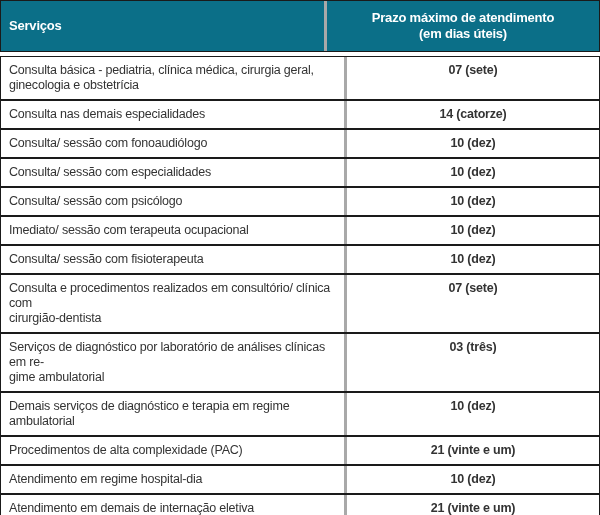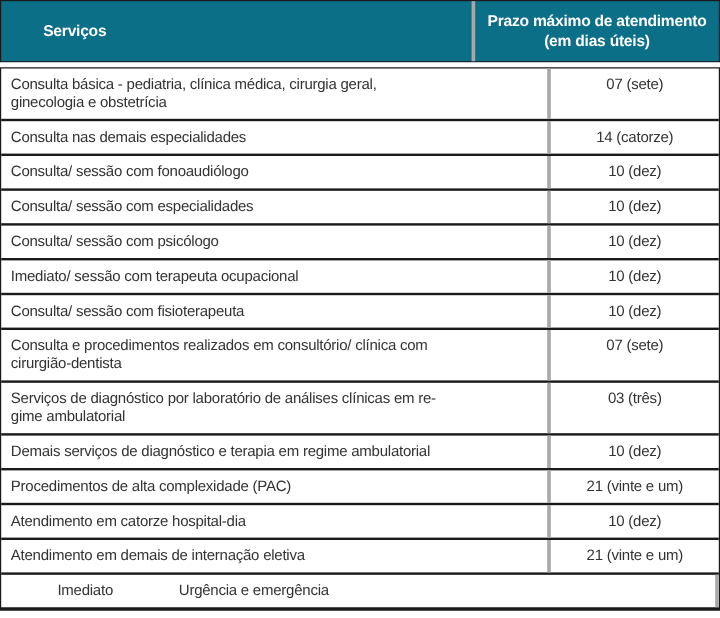--- a/index.html
+++ b/index.html
@@ -35,24 +35,23 @@
     color:var(--header-text);
     font-weight:bold;
     font-size:13px;
     line-height:16px;
     letter-spacing:-0.2px;
     display:flex;
     align-items:center;
     white-space:pre-line;
   }
   .th-left{
-    width:368px;
+    width:326px;
     padding-left:8px;
     border-right:3px solid var(--col-divider);
-    margin-left:27px;
   }
   .th-right{
     flex:1;
     justify-content:center;
     text-align:center;
     padding:16px 6px;
   }
   
   .head-gap{height:4px;background:var(--page-bg);}
   
@@ -69,26 +68,27 @@
   }
   .td{
     font-size:12.5px;
     line-height:15px;
     letter-spacing:-0.2px;
     color:var(--body-text);
     padding:6px 8px;
     white-space:pre-line;
   }
   .td-left{
-    width:458px;
+    width:346px;
     border-right:3px solid var(--col-divider);
   }
   .td-right{
     flex:1;
     text-align:center;
+    font-weight:bold;
   }
 </style>
 </head>
 <body>
 
 <div class="page">
   <div class="thead">
     <div class="th th-left">Serviços</div>
     <div class="th th-right">Prazo máximo de atendimento
 (em dias úteis)</div>
@@ -136,21 +136,21 @@
       </div>
       <div class="tr">
         <div class="td td-left">Demais serviços de diagnóstico e terapia em regime ambulatorial</div>
         <div class="td td-right">10 (dez)</div>
       </div>
       <div class="tr">
         <div class="td td-left">Procedimentos de alta complexidade (PAC)</div>
         <div class="td td-right">21 (vinte e um)</div>
       </div>
       <div class="tr">
-        <div class="td td-left">Atendimento em catorze hospital-dia</div>
+        <div class="td td-left">Atendimento em regime hospital-dia</div>
         <div class="td td-right">10 (dez)</div>
       </div>
       <div class="tr">
         <div class="td td-left">Atendimento em demais de internação eletiva</div>
         <div class="td td-right">21 (vinte e um)</div>
       </div>
       <div class="tr">
         <div class="td td-right">Imediato</div>
         <div class="td td-left">Urgência e emergência</div>
       </div>

